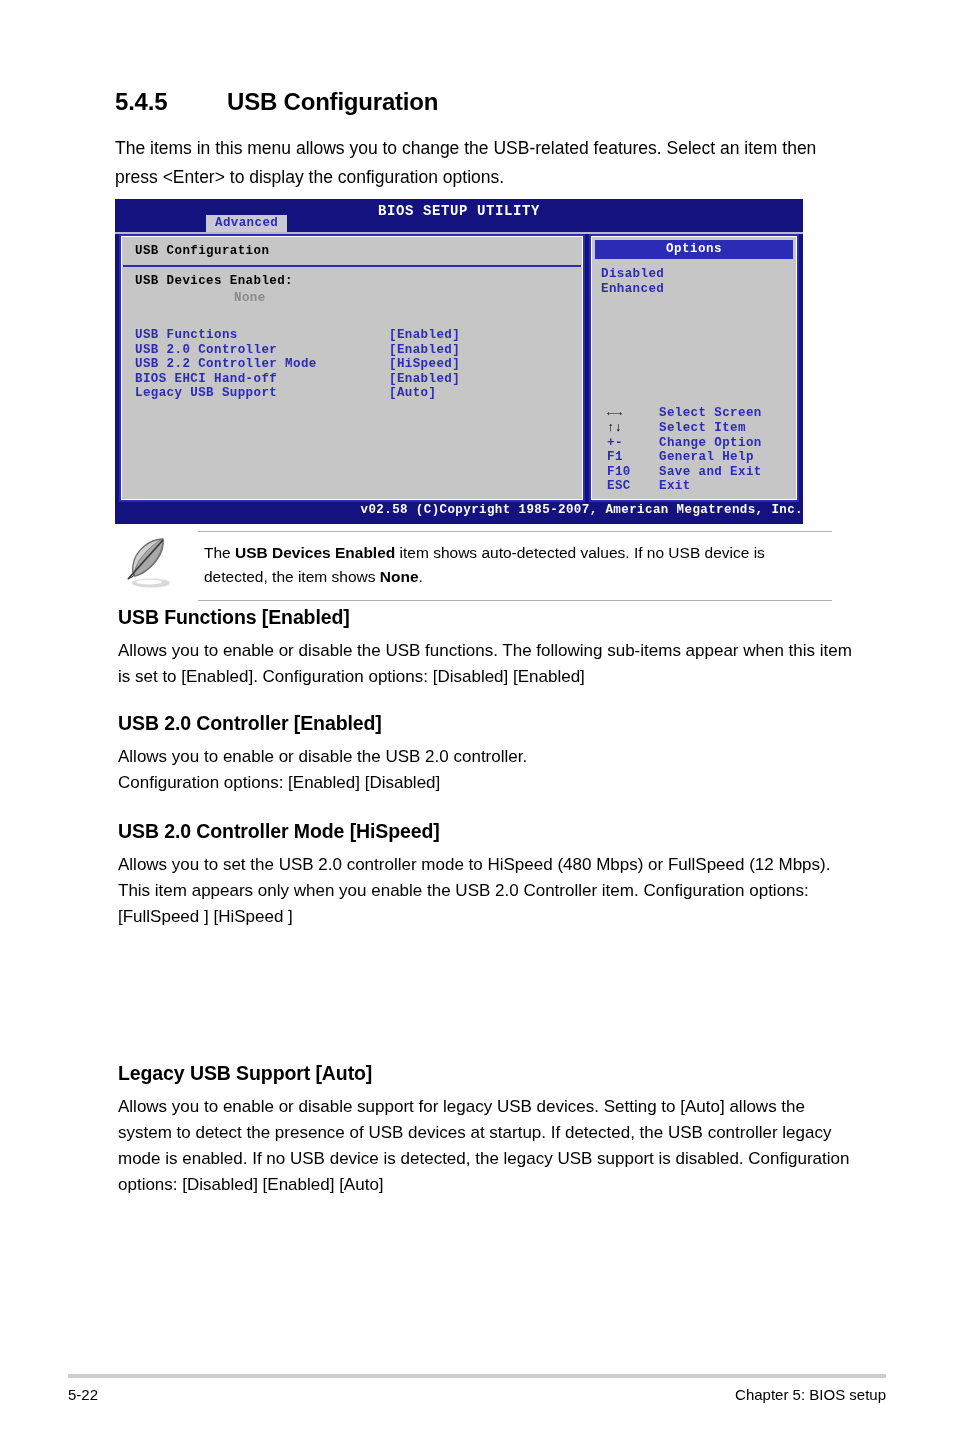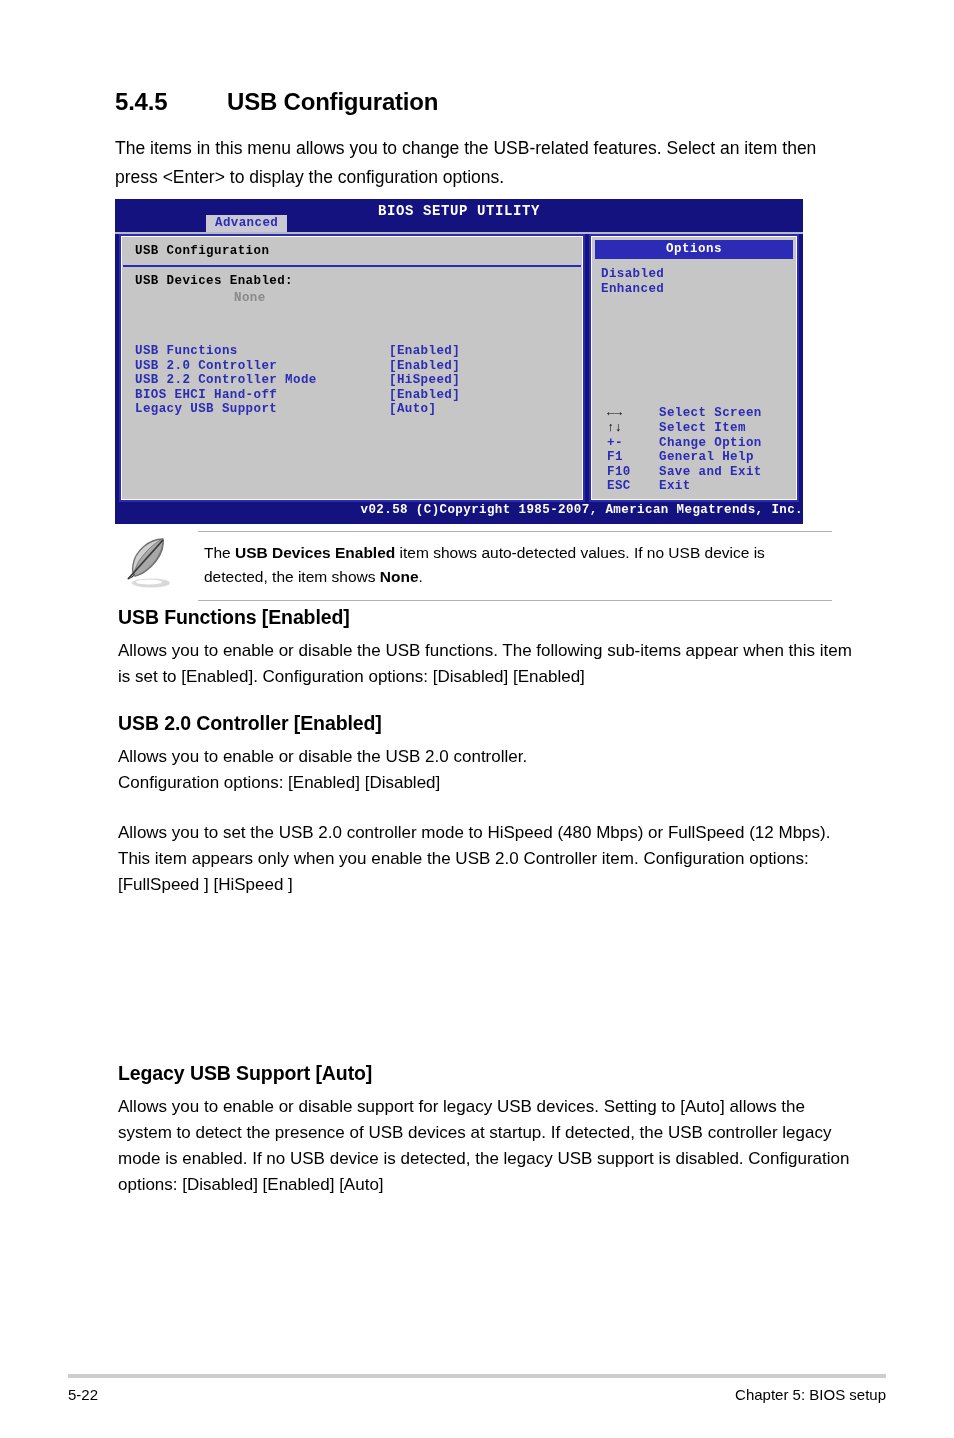--- a/index.html
+++ b/index.html
@@ -147,21 +147,20 @@
 
   .items {
     position: absolute;
     left: 14px;
     top: 92px;
     font-size: 12.5px;
     font-weight: bold;
     color: #2b2bb5;
     letter-spacing: 0.4px;
     line-height: 14.6px;
-    margin-top: 16px;
   }
   .item-row { display: flex; }
   .item-name { width: 254px; flex: none; }
   .item-val { }
 
   .opt-head {
     position: absolute;
     left: 4px;
     right: 4px;
     top: 4px;
@@ -395,20 +394,21 @@
     <p>Allows you to enable or disable the USB functions. The following sub-items appear when this item is set to [Enabled]. Configuration options: [Disabled] [Enabled]</p>
   </div>
 
   <div class="sub" style="top:712px;">
     <h3>USB 2.0 Controller [Enabled]</h3>
     <p style="white-space:pre-line;">Allows you to enable or disable the USB 2.0 controller.
 Configuration options: [Enabled] [Disabled]</p>
   </div>
 
   <div class="sub" style="top:820px;">
+    <h3>USB 2.0 Controller Mode [HiSpeed]</h3>
     <p>Allows you to set the USB 2.0 controller mode to HiSpeed (480 Mbps) or FullSpeed (12 Mbps). This item appears only when you enable the USB 2.0 Controller item. Configuration options: [FullSpeed ] [HiSpeed ]</p>
   </div>
 
 
   <div class="sub" style="top:1062px;">
     <h3>Legacy USB Support [Auto]</h3>
     <p>Allows you to enable or disable support for legacy USB devices. Setting to [Auto] allows the system to detect the presence of USB devices at startup. If detected, the USB controller legacy mode is enabled. If no USB device is detected, the legacy USB support is disabled. Configuration options: [Disabled] [Enabled] [Auto]</p>
   </div>
 
   <div class="foot-rule"></div>

